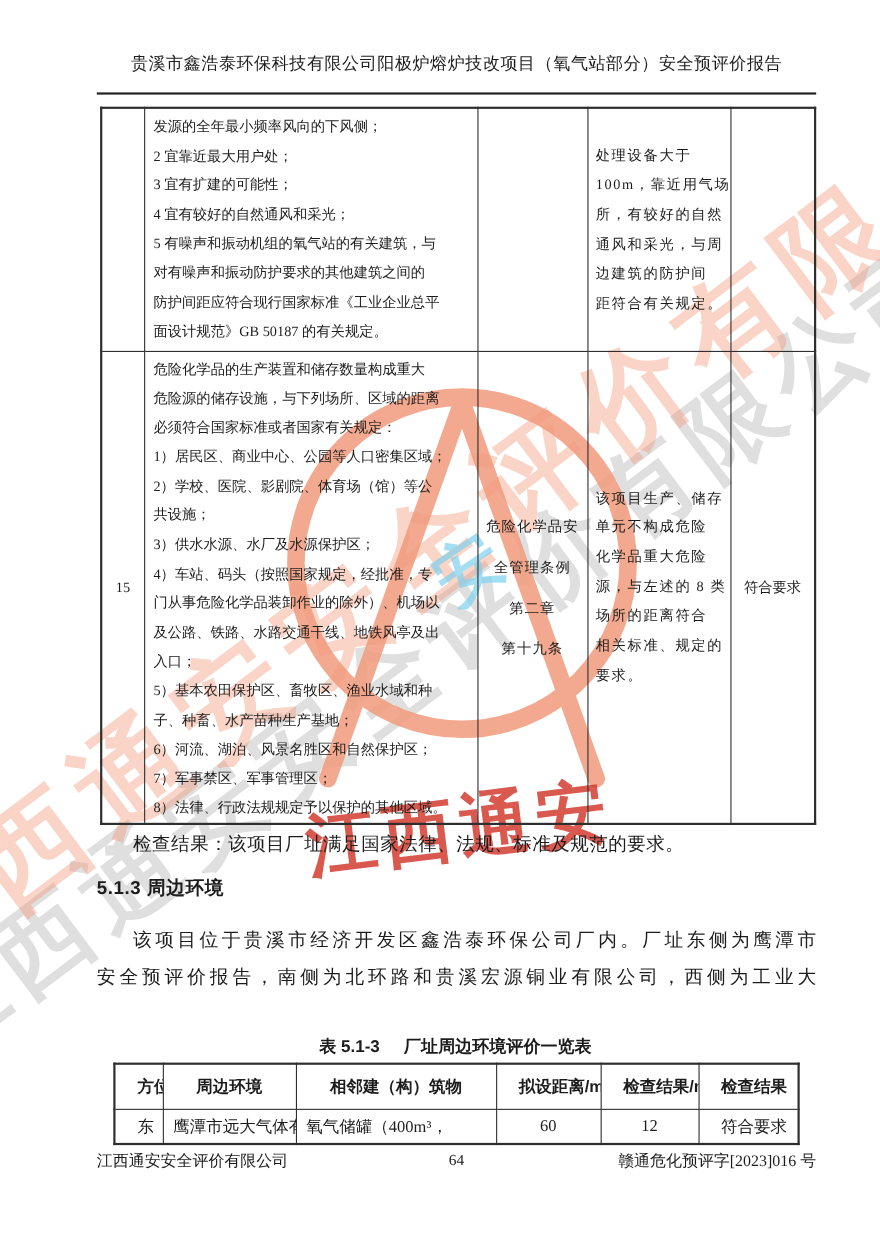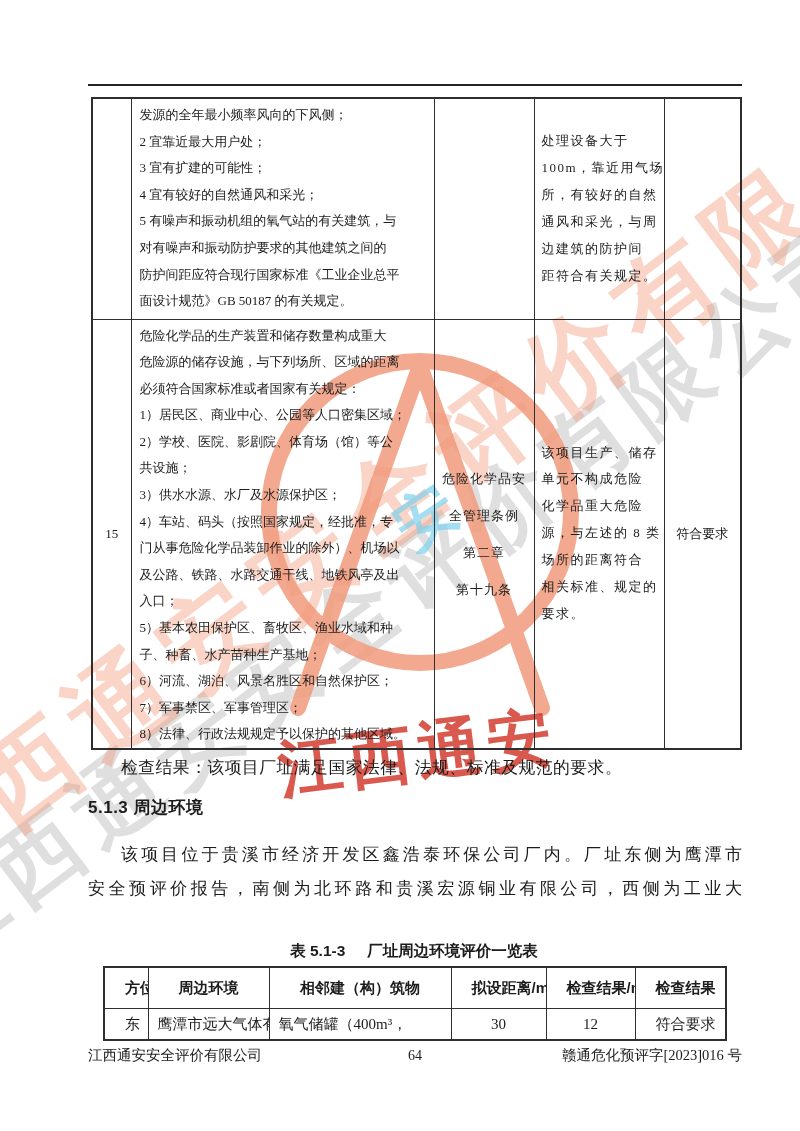--- a/index.html
+++ b/index.html
@@ -115,20 +115,21 @@
       <circle cx="170" cy="162" r="151" fill="none" stroke="#f19b7c" stroke-width="16"></circle>
       <path d="M170 16 L48 358" fill="none" stroke="#f19b7c" stroke-width="16" stroke-linecap="round"></path>
       <path d="M170 16 L292 358" fill="none" stroke="#f19b7c" stroke-width="16" stroke-linecap="round"></path>
     </svg>
     <div class="wm-cyanchar">安</div>
     <div class="wm-red">江西通安</div>
   </div>
 
   <div class="content">
 
+    <div class="page-header">贵溪市鑫浩泰环保科技有限公司阳极炉熔炉技改项目（氧气站部分）安全预评价报告</div>
     <div class="header-rule"></div>
 
     <table class="ctable">
       <colgroup>
         <col style="width:39px">
           <col style="width:303px">
           <col style="width:100px">
           <col style="width:130px">
           <col style="width:77px">
       </colgroup>
@@ -236,21 +237,21 @@
         <td>周边环境</td>
         <td>相邻建（构）筑物</td>
         <td>拟设距离/m</td>
         <td>检查结果/m</td>
         <td>检查结果</td>
       </tr>
       <tr class="dat">
         <td>东</td>
         <td class="lft">鹰潭市远大气体有限</td>
         <td class="lft">氧气储罐（400m³，</td>
-        <td>30</td>
+        <td>60</td>
         <td>12</td>
         <td>符合要求</td>
       </tr>
     </tbody>
       </table>
 
     <div class="footer">
       <span class="f-left">江西通安安全评价有限公司</span>
       <span class="f-page">64</span>
       <span class="f-right">赣通危化预评字[2023]016 号</span>

